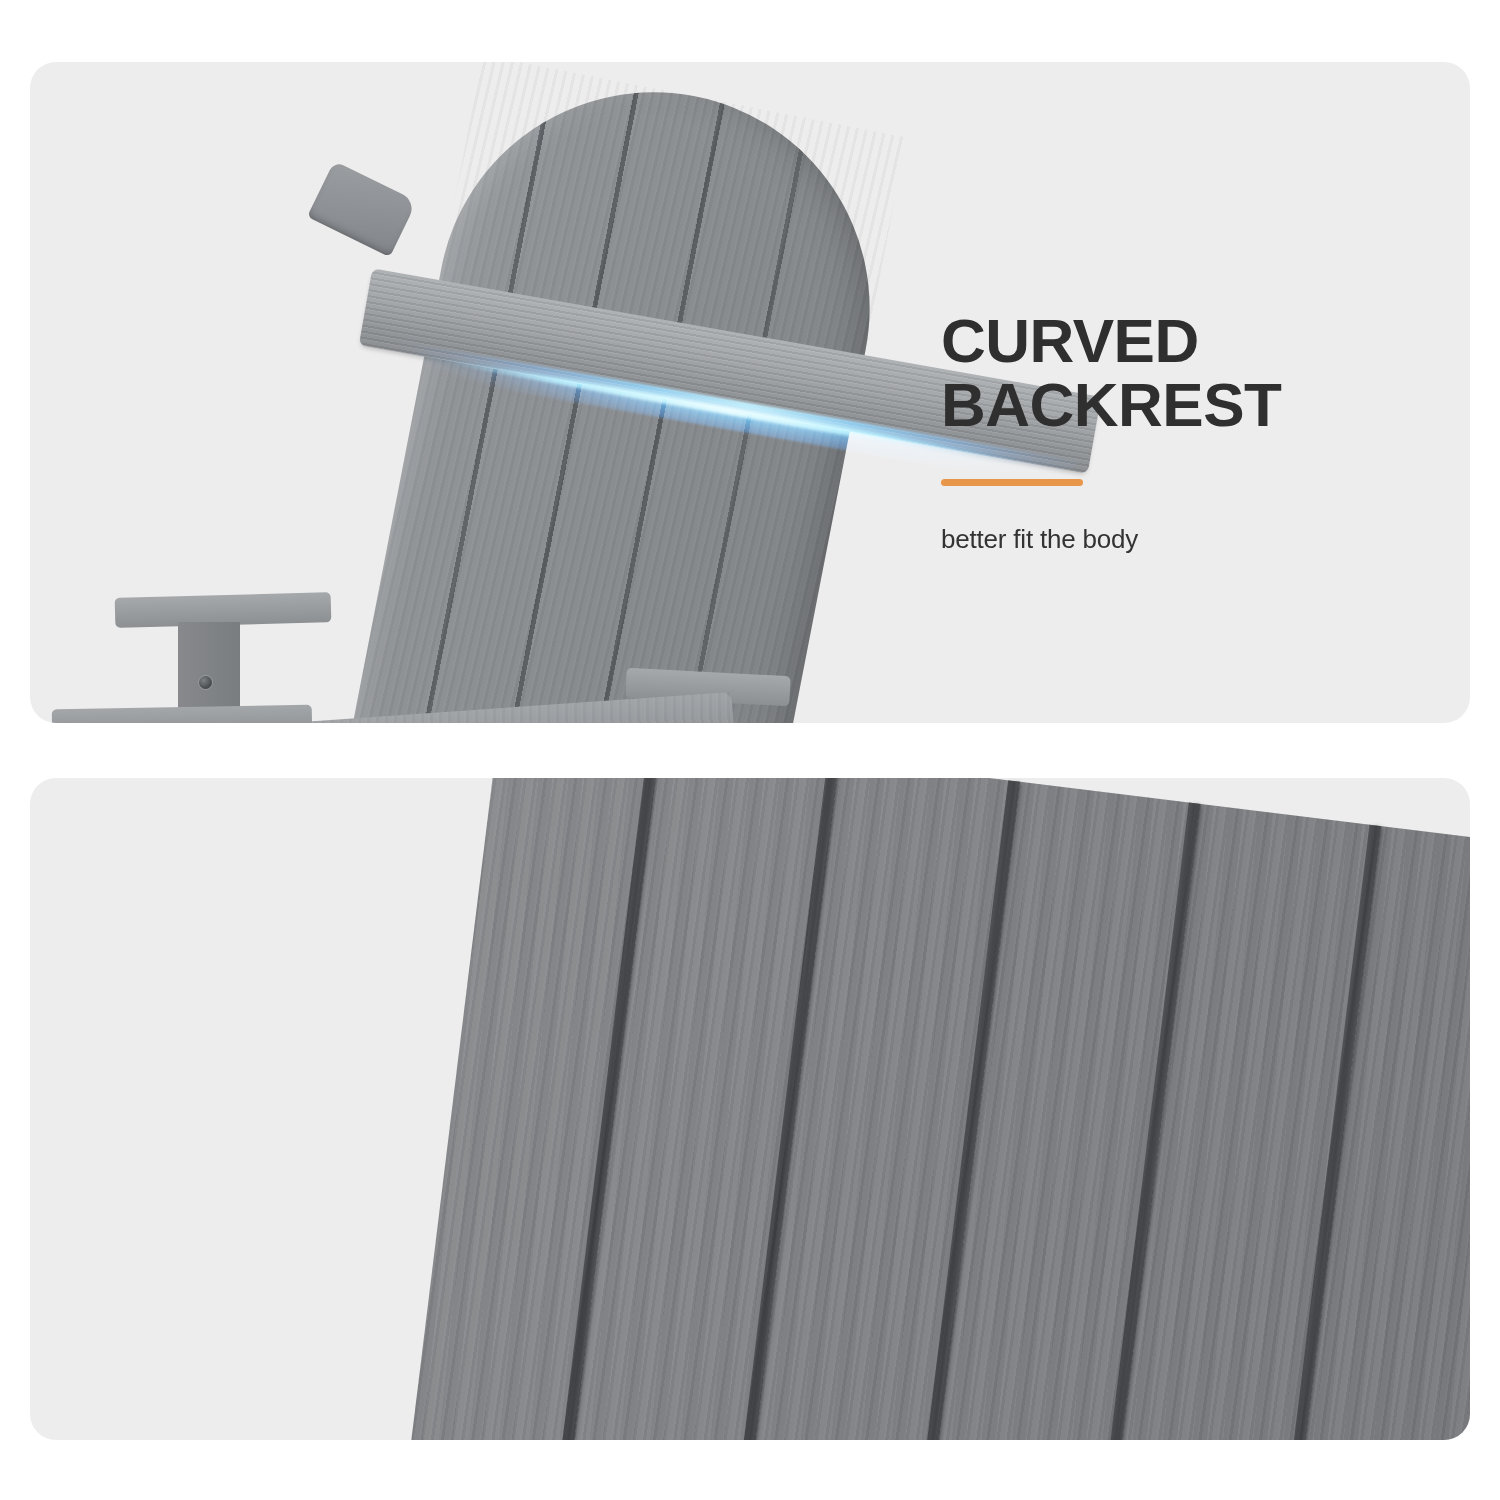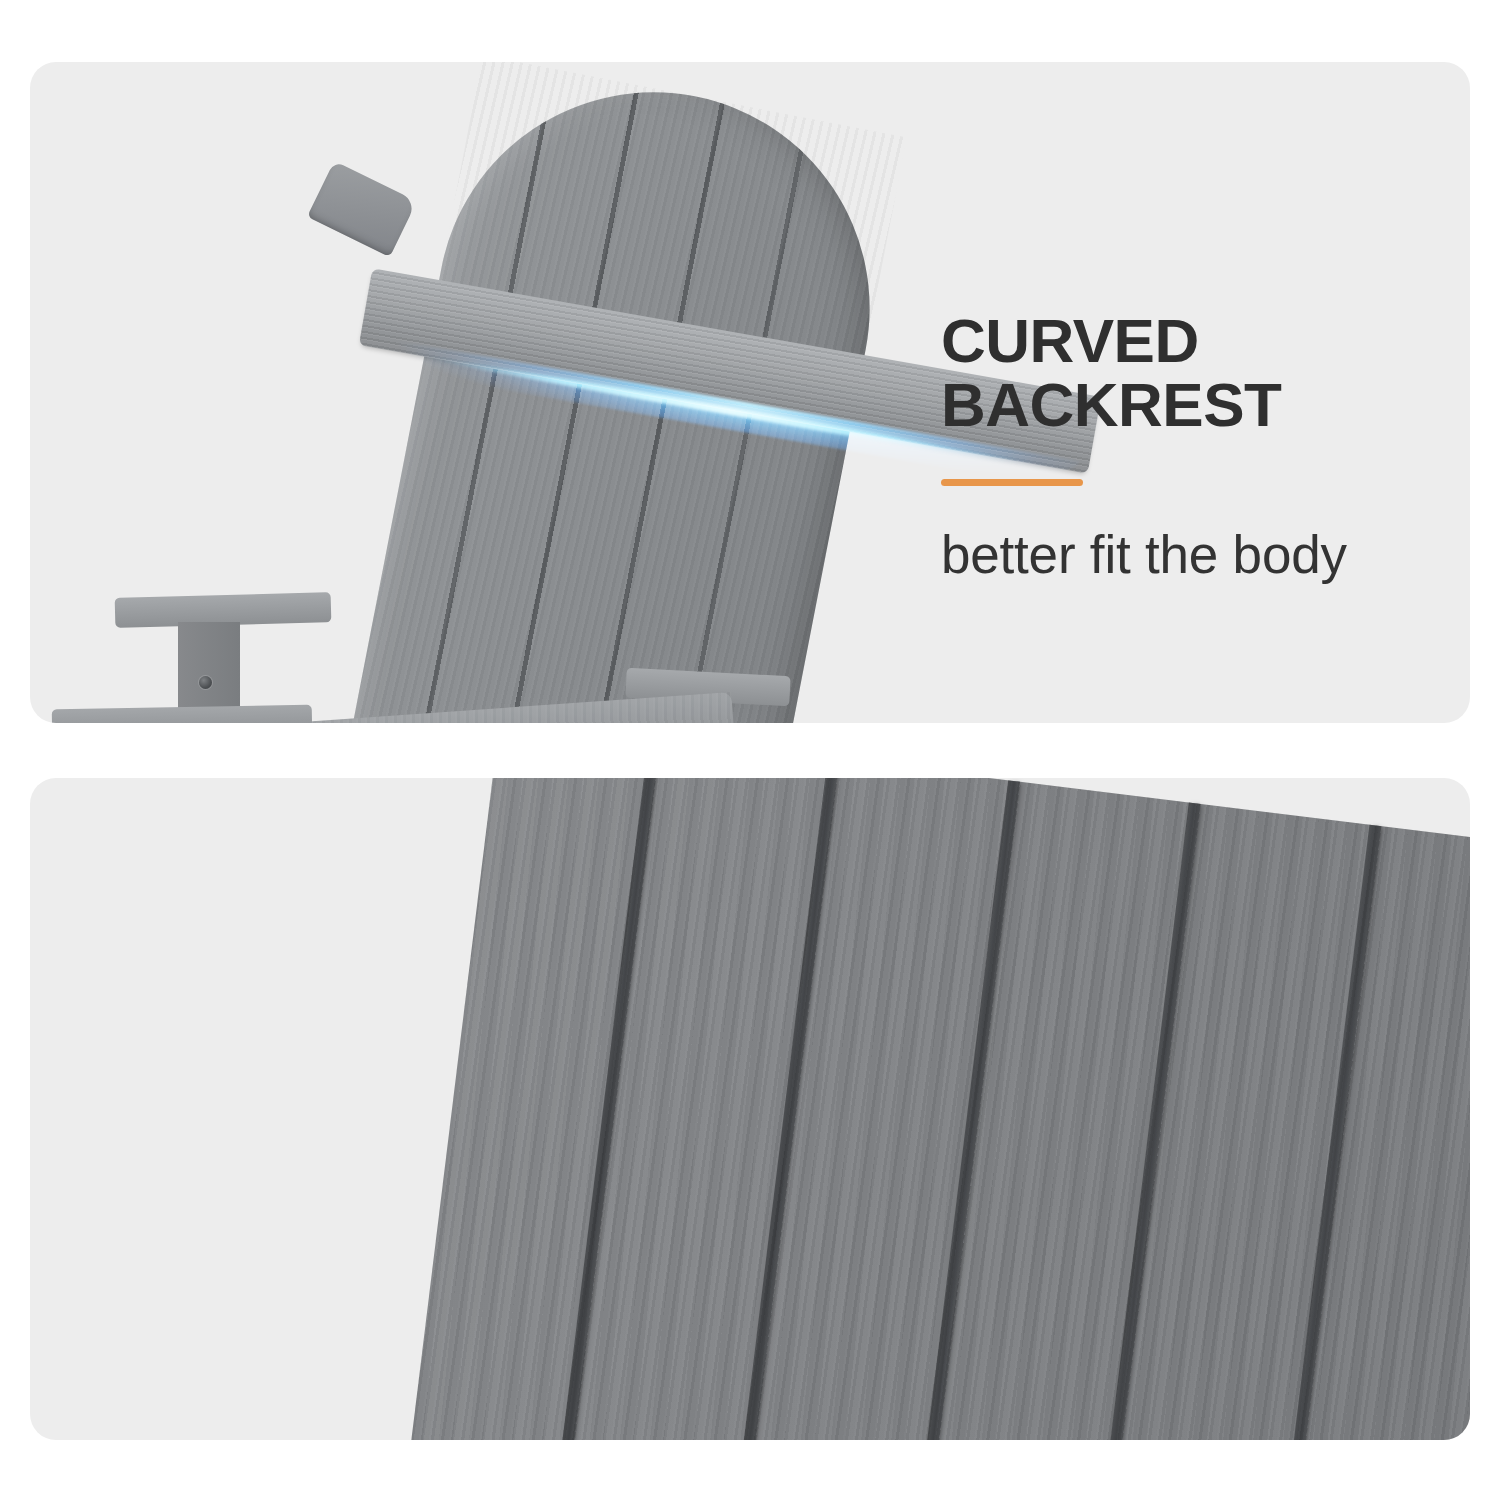--- a/index.html
+++ b/index.html
@@ -38,21 +38,21 @@
     white-space:pre-line;
   }
   .rule{
     width:142px; height:7px;
     border-radius:4px;
     background:#e8964a;
     margin-top:42px;
   }
   .subhead{
     margin-top:38px;
-    font-size:53px;
+    font-size:26px;
     font-weight:normal;
     color:#333333;
     letter-spacing:-0.2px;
   }
 
   
   .scene{ position:absolute; inset:0; }
 
   
   .back-shield{

